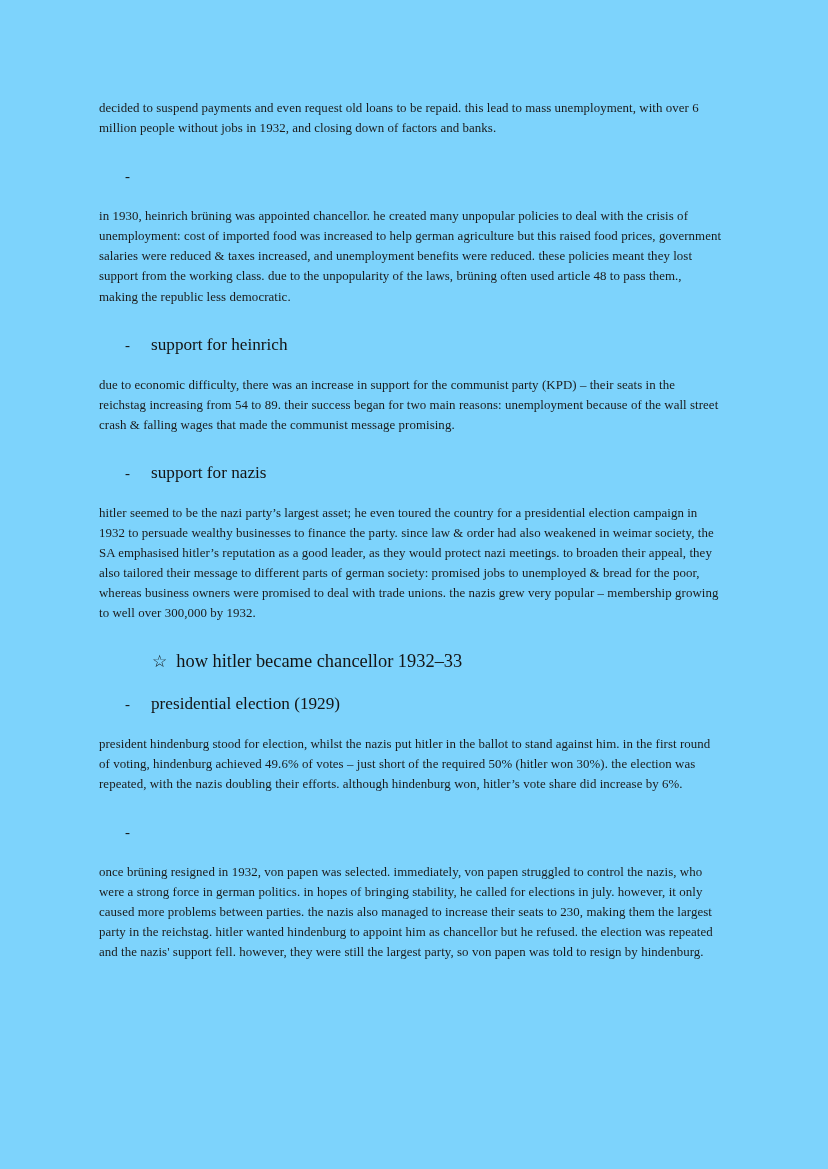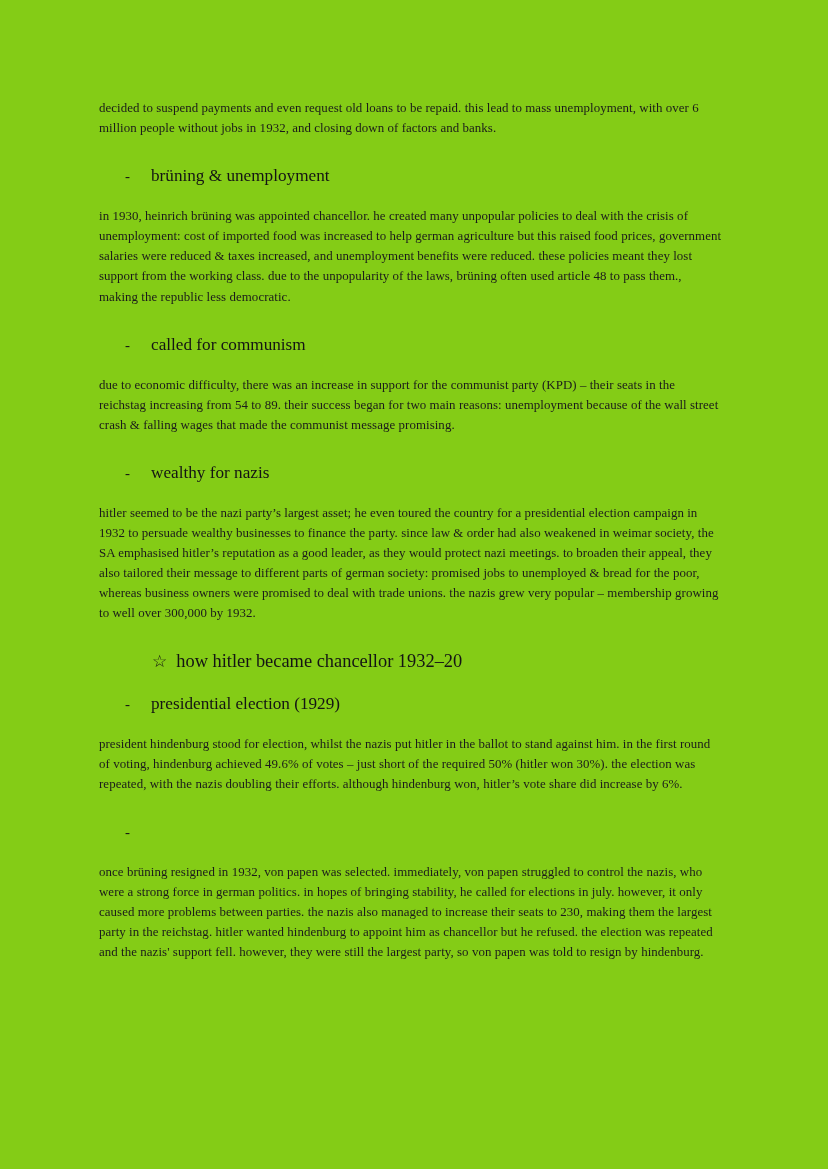--- a/index.html
+++ b/index.html
@@ -9,21 +9,21 @@
   }
   body {
     font-family: "Liberation Serif", "DejaVu Serif", serif;
     color: #1c1c1c;
     -webkit-font-smoothing: antialiased;
   }
   .page {
     position: relative;
     width: 828px;
     height: 1169px;
-    background: #84cc16;
+    background: #7dd3fc;
     overflow: hidden;
     box-sizing: border-box;
   }
   .content {
     position: absolute;
     left: 99px;
     top: 98px;
     width: 624px;
   }
   p.para {
@@ -85,48 +85,47 @@
 <body>
 
 <div class="page">
   <div class="content">
 
     <p class="para">decided to suspend payments and even request old loans to be repaid. this lead to mass unemployment, with over 6 million people without jobs in 1932, and closing down of factors and banks.</p>
     <div class="gap-after-para"></div>
 
     <h2 class="heading">
       <span class="bullet">-</span>
-      <span class="htext">brüning &amp; unemployment</span>
     </h2>
     <div class="gap-after-heading"></div>
 
     <p class="para">in 1930, heinrich brüning was appointed chancellor. he created many unpopular policies to deal with the crisis of unemployment: cost of imported food was increased to help german agriculture but this raised food prices, government salaries were reduced &amp; taxes increased, and unemployment benefits were reduced. these policies meant they lost support from the working class. due to the unpopularity of the laws, brüning often used article 48 to pass them., making the republic less democratic.</p>
     <div class="gap-after-para"></div>
 
     <h2 class="heading">
       <span class="bullet">-</span>
-      <span class="htext">called for communism</span>
+      <span class="htext">support for heinrich</span>
     </h2>
     <div class="gap-after-heading"></div>
 
     <p class="para">due to economic difficulty, there was an increase in support for the communist party (KPD) – their seats in the reichstag increasing from 54 to 89. their success began for two main reasons: unemployment because of the wall street crash &amp; falling wages that made the communist message promising.</p>
     <div class="gap-after-para"></div>
 
     <h2 class="heading">
       <span class="bullet">-</span>
-      <span class="htext">wealthy for nazis</span>
+      <span class="htext">support for nazis</span>
     </h2>
     <div class="gap-after-heading"></div>
 
     <p class="para">hitler seemed to be the nazi party’s largest asset; he even toured the country for a presidential election campaign in 1932 to persuade wealthy businesses to finance the party. since law &amp; order had also weakened in weimar society, the SA emphasised hitler’s reputation as a good leader, as they would protect nazi meetings. to broaden their appeal, they also tailored their message to different parts of german society: promised jobs to unemployed &amp; bread for the poor, whereas business owners were promised to deal with trade unions. the nazis grew very popular – membership growing to well over 300,000 by 1932.</p>
     <div class="gap-before-star"></div>
 
     <h2 class="star-heading">
       <span class="star">☆</span>
-      <span class="htext">how hitler became chancellor 1932–20</span>
+      <span class="htext">how hitler became chancellor 1932–33</span>
     </h2>
     <div class="gap-after-heading"></div>
 
     <h2 class="heading">
       <span class="bullet">-</span>
       <span class="htext">presidential election (1929)</span>
     </h2>
     <div class="gap-after-heading"></div>
 
     <p class="para">president hindenburg stood for election, whilst the nazis put hitler in the ballot to stand against him. in the first round of voting, hindenburg achieved 49.6% of votes – just short of the required 50% (hitler won 30%). the election was repeated, with the nazis doubling their efforts. although hindenburg won, hitler’s vote share did increase by 6%.</p>

